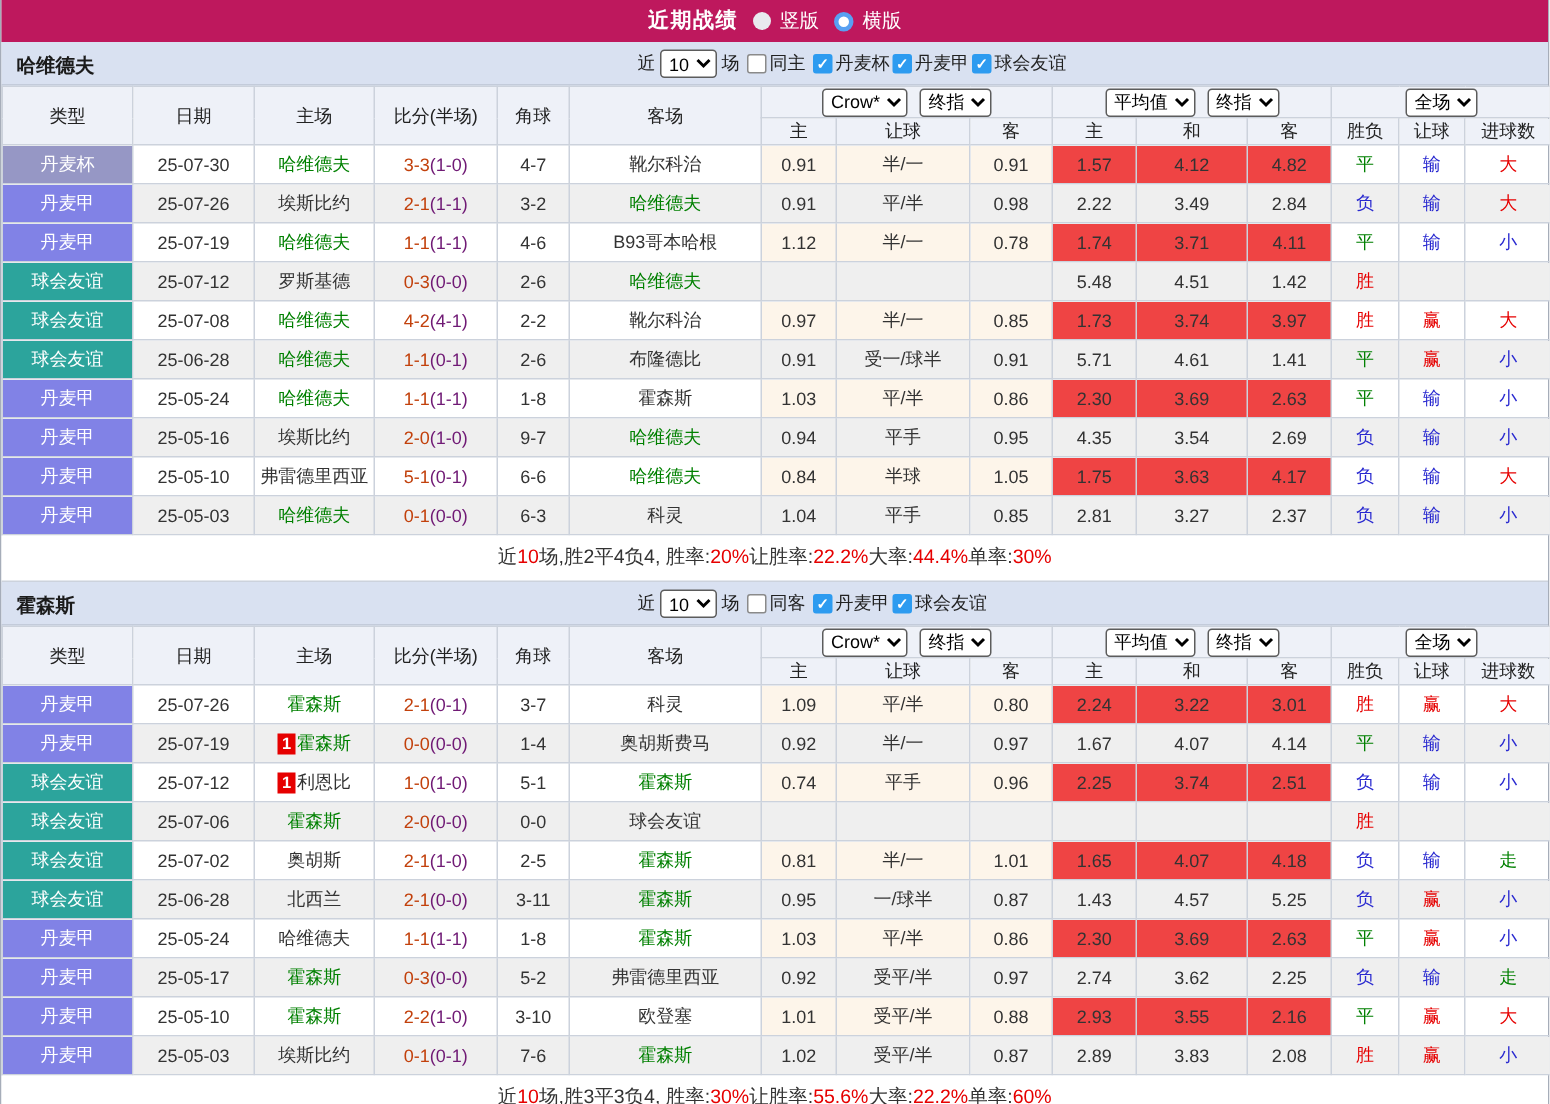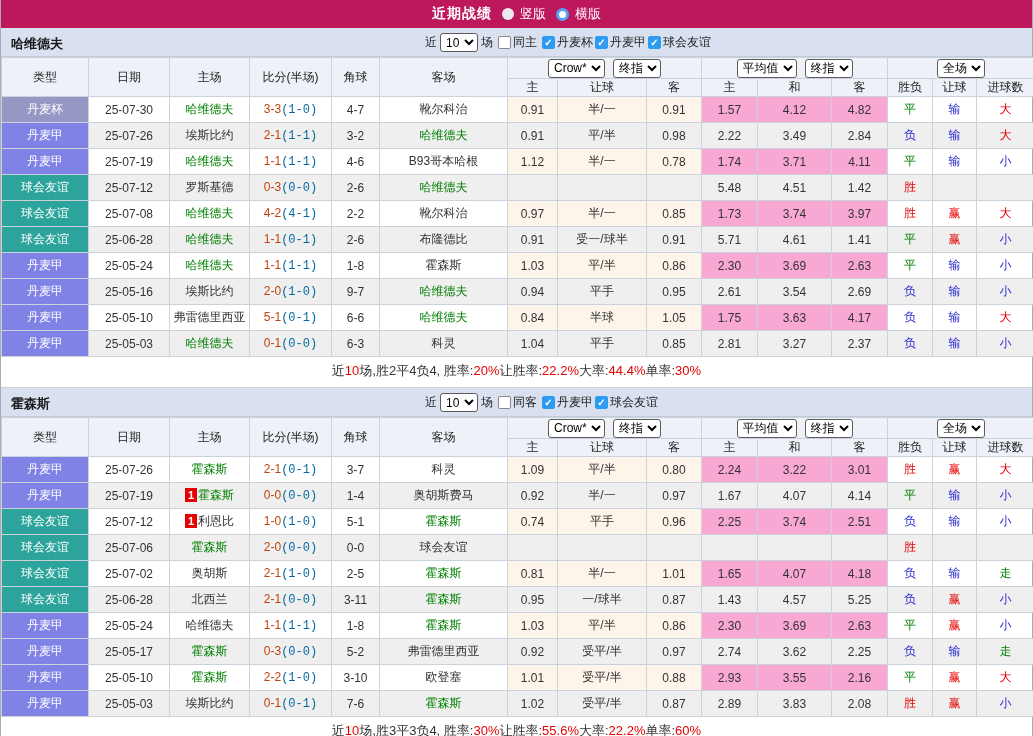--- a/index.html
+++ b/index.html
@@ -26,28 +26,28 @@
   
   table { border-collapse: collapse; width: 100%; table-layout: fixed; }
   th, td { border: 1px solid #ccd2dc; text-align: center; font-size: 12px; color: #333; overflow: hidden; white-space: nowrap; padding: 0; }
   thead th { background: #eef1f8; font-weight: normal; color: #222; }
   thead tr.grp th { height: 21px; }
   thead tr.sub th { height: 14px; }
   .grpcell select { margin: 0 4px; }
   tbody td { height: 26px; }
   tbody tr:nth-child(even) td { background: #efefef; }
   tbody td.cell-o1 { background: #fdf5ea; }
-  tbody td.cell-o2 { background: #f9a8d4; }
+  tbody td.cell-o2 { background: #ef4444; }
   td.badge { color: #fff; }
   .b-cup { background: #9697c5 !important; }
   .b-league { background: #8182e6 !important; }
   .b-friendly { background: #2ca49c !important; }
   .t-team-green { color: #008000; }
   .ft { color: #c2410c; }
-  .ht { color: #0369a1; font-family: Liberation Mono, monospace; }
+  .ht { color: #701a75; }
   .t-red { color: #e60000; }
   .t-blue { color: #2a2ad0; }
   .t-green { color: #008000; }
   .t-dark { color: #333; }
   .rc { display: inline-block; background: #e60000; color: #fff; font-size: 11px; line-height: 14px; padding: 0 3px; margin-right: 1px; font-weight: bold; }
 
   .summary { height: 27px; display: flex; align-items: center; justify-content: center; font-size: 13px; background: #fff; }
   .sec-gap { height: 4px; background: #fff; border-bottom: 1px solid #ccd2dc; }
 </style>
 </head>
@@ -255,21 +255,21 @@
           <tr>
             <td class="badge b-league">丹麦甲</td>
             <td>25-05-16</td>
             <td><span class="">埃斯比约</span></td>
             <td><span class="ft">2-0</span><span class="ht">(1-0)</span></td>
             <td>9-7</td>
             <td><span class="t-team-green">哈维德夫</span></td>
             <td class="cell-o1">0.94</td>
             <td class="cell-o1">平手</td>
             <td class="cell-o1">0.95</td>
-            <td class="cell-o2">2.61</td>
+            <td class="cell-o2">4.35</td>
             <td class="cell-o2">3.54</td>
             <td class="cell-o2">2.69</td>
             <td class="t-blue">负</td>
             <td class="t-blue">输</td>
             <td class="t-blue">小</td>
           </tr>
           <tr>
             <td class="badge b-league">丹麦甲</td>
             <td>25-05-10</td>
             <td><span class="">弗雷德里西亚</span></td>

